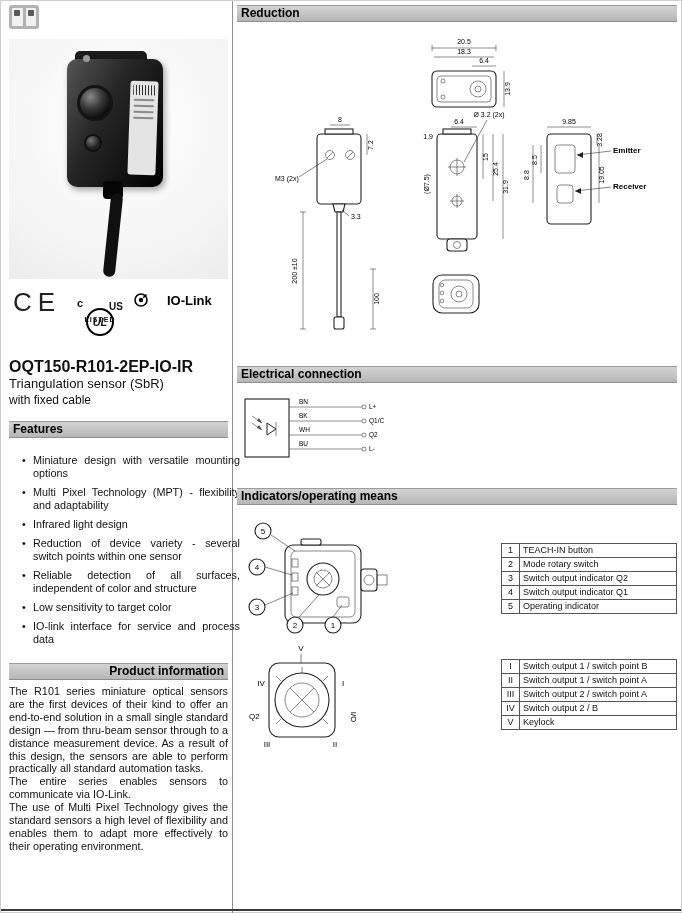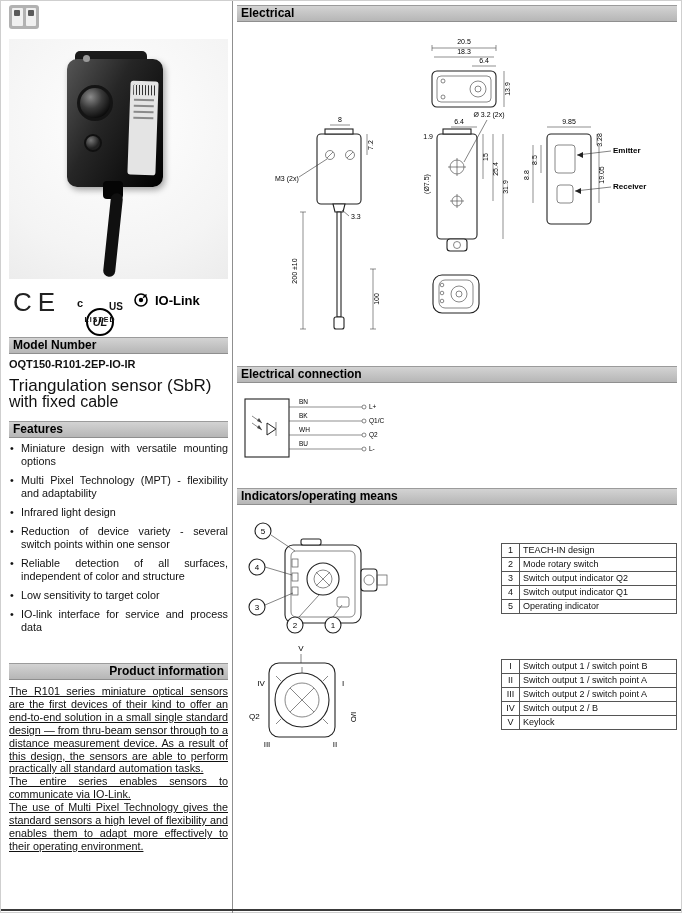--- a/index.html
+++ b/index.html
@@ -48,33 +48,33 @@
   .cable { position:absolute; left:98px; top:154px; width:12px; height:84px; background:#101010; border-radius:6px; transform:rotate(6deg); }
 
   .certs { position:absolute; left:2px; top:278px; width:217px; height:46px; }
   .ce { position:absolute; left:2px; top:4px; font-size:26px; letter-spacing:6px; color:#222; font-weight:normal; }
   .ul-mark { position:absolute; left:66px; top:0; width:46px; height:46px; font-weight:bold; }
   .ul-circle { position:absolute; left:9px; top:1px; width:28px; height:28px; border:2.5px solid #000; border-radius:50%;
     font-style:italic; font-weight:bold; font-size:11px; line-height:24px; text-align:center;margin-top:24px; }
   .ul-c { position:absolute; left:0; top:14px; font-size:11px; }
   .ul-us { position:absolute; right:0; top:18px; font-size:10px; }
   .ul-listed { position:absolute; left:0; top:33px; width:46px; text-align:center; font-size:7px; letter-spacing:1px; }
-  .iolink { position:absolute; left:122px; top:9px; display:flex; align-items:center; gap:6px; }
+  .iolink { position:absolute; left:122px; top:9px; display:flex; align-items:center; gap:18px; }
   .iolink .word { font-size:13px; font-weight:bold; color:#000; }
 
   .bar-model { top:332px; }
-  .model-number { position:absolute; left:0; top:353px; font-size:11px; font-weight:bold; }
-  .model-desc { position:absolute; left:0; top:371px; font-size:17px; }
-  .model-sub { position:absolute; left:0; top:388px; font-size:16px; }
+  .model-number { position:absolute; left:0; top:353px; font-size:16px; font-weight:bold; }
+  .model-desc { position:absolute; left:0; top:371px; font-size:13px; }
+  .model-sub { position:absolute; left:0; top:388px; font-size:12px; }
   .bar-features { top:416px; }
-  .features-list { position:absolute; left:0; top:437px; width:219px; margin:0; padding:0; list-style:none; }
+  .features-list { position:absolute; left:0; top:437px; width:219px; margin:12px; padding:0; list-style:none; }
   .features-list li { position:relative; padding-left:12px; font-size:10.8px; line-height:13px; margin-bottom:6px; text-align:justify; }
   .features-list li::before { content:"•"; position:absolute; left:1px; top:0; }
   .bar-prodinfo { top:658px;text-align:right; }
-  .prodinfo { position:absolute; left:0; top:680px; width:219px;text-decoration:underline; }
+  .prodinfo { position:absolute; left:0; top:680px; width:219px; }
   .prodinfo p { margin:0; font-size:10.8px; line-height:12.9px; text-align:justify; }
 
   
   .right-col { position:absolute; left:236px; top:4px; width:440px; height:905px; }
   .bar-dims { top:0; }
   .bar-elec { top:361px; }
   .bar-ind  { top:483px; }
 
   svg { position:absolute; overflow:visible; }
   .dims-svg { left:0; top:24px; }
@@ -139,21 +139,20 @@
       <div class="iolink">
         <svg width="16" height="16" viewBox="0 0 16 16" style="position:static">
           <circle cx="8" cy="8" r="6" fill="none" stroke="#000" stroke-width="1.6"></circle>
           <circle cx="8" cy="8" r="2.2" fill="#000"></circle>
           <line x1="13.5" y1="2.5" x2="10.2" y2="5.8" stroke="#000" stroke-width="1.4"></line>
         </svg>
         <span class="word">IO-Link</span>
       </div>
     </div>
 
-    <div class="section-bar bar-model">Model Number</div>
     <div class="model-number">OQT150-R101-2EP-IO-IR</div>
     <div class="model-desc">Triangulation sensor (SbR)</div>
     <div class="model-sub">with fixed cable</div>
 
     <div class="section-bar bar-features">Features</div>
     <ul class="features-list">
       <li>Miniature design with versatile mounting options</li>
       <li>Multi Pixel Technology (MPT) - flexibility and adaptability</li>
       <li>Infrared light design</li>
       <li>Reduction of device variety - several switch points within one sensor</li>
@@ -165,21 +164,21 @@
     <div class="section-bar bar-prodinfo">Product information</div>
     <div class="prodinfo">
       <p>The R101 series miniature optical sensors are the first devices of their kind to offer an end-to-end solution in a small single standard design — from thru-beam sensor through to a distance measurement device. As a result of this design, the sensors are able to perform practically all standard automation tasks.</p>
       <p>The entire series enables sensors to communicate via IO-Link.</p>
       <p>The use of Multi Pixel Technology gives the standard sensors a high level of flexibility and enables them to adapt more effectively to their operating environment.</p>
     </div>
   </div>
 
   <div class="right-col">
 
-    <div class="section-bar bar-dims">Electrical</div>
+    <div class="section-bar bar-dims">Reduction</div>
 
     <svg class="dims-svg" width="440" height="335" viewBox="0 0 440 335">
 
       <g>
         <rect class="body-ln" x="195" y="42" width="64" height="36" rx="5"></rect>
         <rect class="thin" x="200" y="47" width="54" height="26" rx="4"></rect>
         <circle class="thin" cx="241" cy="60" r="8"></circle>
         <circle class="thin" cx="241" cy="60" r="3"></circle>
         <circle class="thin" cx="206" cy="52" r="2"></circle>
         <circle class="thin" cx="206" cy="68" r="2"></circle>
@@ -341,21 +340,21 @@
       <text class="co" x="50" y="111" text-anchor="middle">2</text>
       <line class="lead" x1="88" y1="100" x2="97" y2="88"></line>
       <circle class="body-ln" cx="88" cy="108" r="8"></circle>
       <text class="co" x="88" y="111" text-anchor="middle">1</text>
     </svg>
 
     <table class="legend tbl1">
       <tbody>
           <tr>
             <td class="num">1</td>
-            <td>TEACH-IN design</td>
+            <td>TEACH-IN button</td>
           </tr>
       <tr>
             <td class="num">2</td>
             <td>Mode rotary switch</td>
           </tr>
       <tr>
             <td class="num">3</td>
             <td>Switch output indicator Q2</td>
           </tr>
       <tr>

